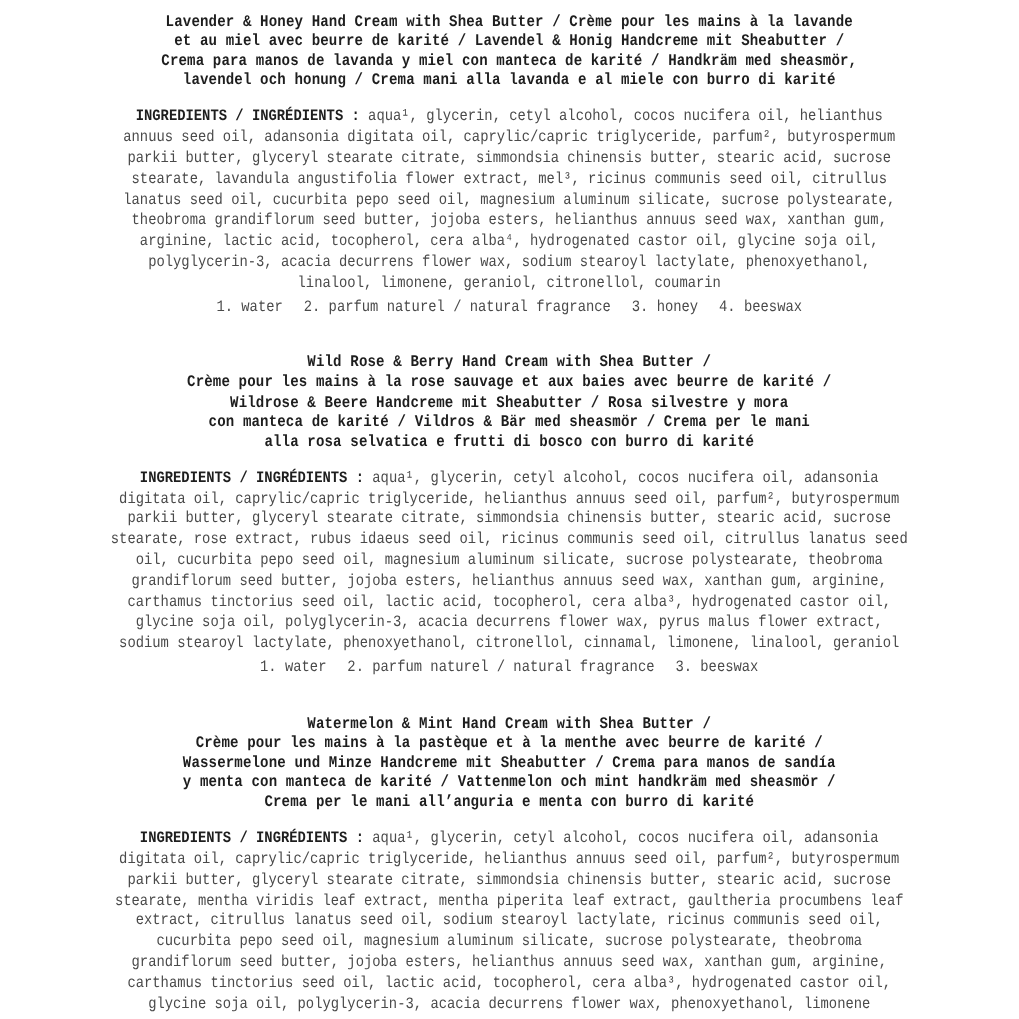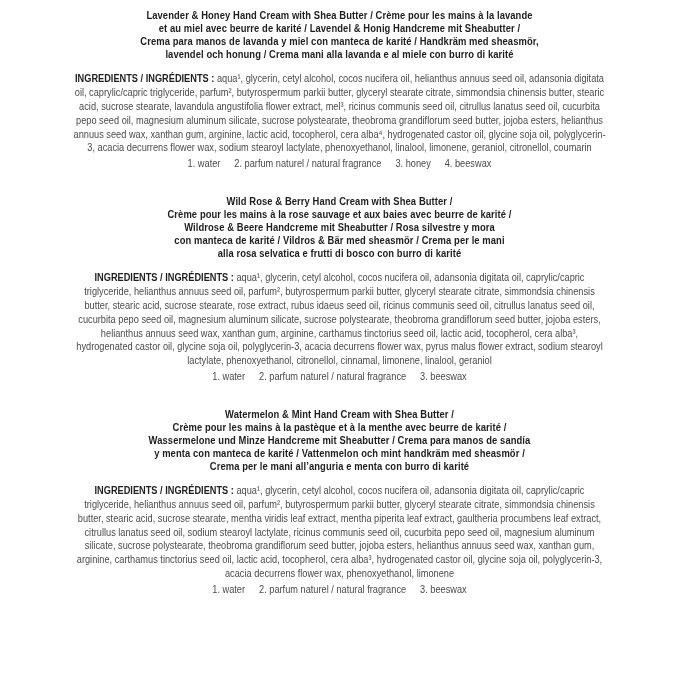--- a/index.html
+++ b/index.html
@@ -6,21 +6,21 @@
     margin: 0;
     padding: 0;
     background: #ffffff;
   }
   .page {
     position: relative;
     width: 679px;
     height: 679px;
     overflow: hidden;
     background: #ffffff;
-    font-family: Liberation Sans, sans-serif;
+    font-family: Liberation Mono, monospace;
   }
   
   .squeeze {
     width: 780px;
     transform: scaleX(0.8705);
     transform-origin: top left;
     padding-top: 9px;
   }
   .product {
     margin: 0 0 6px 0;

